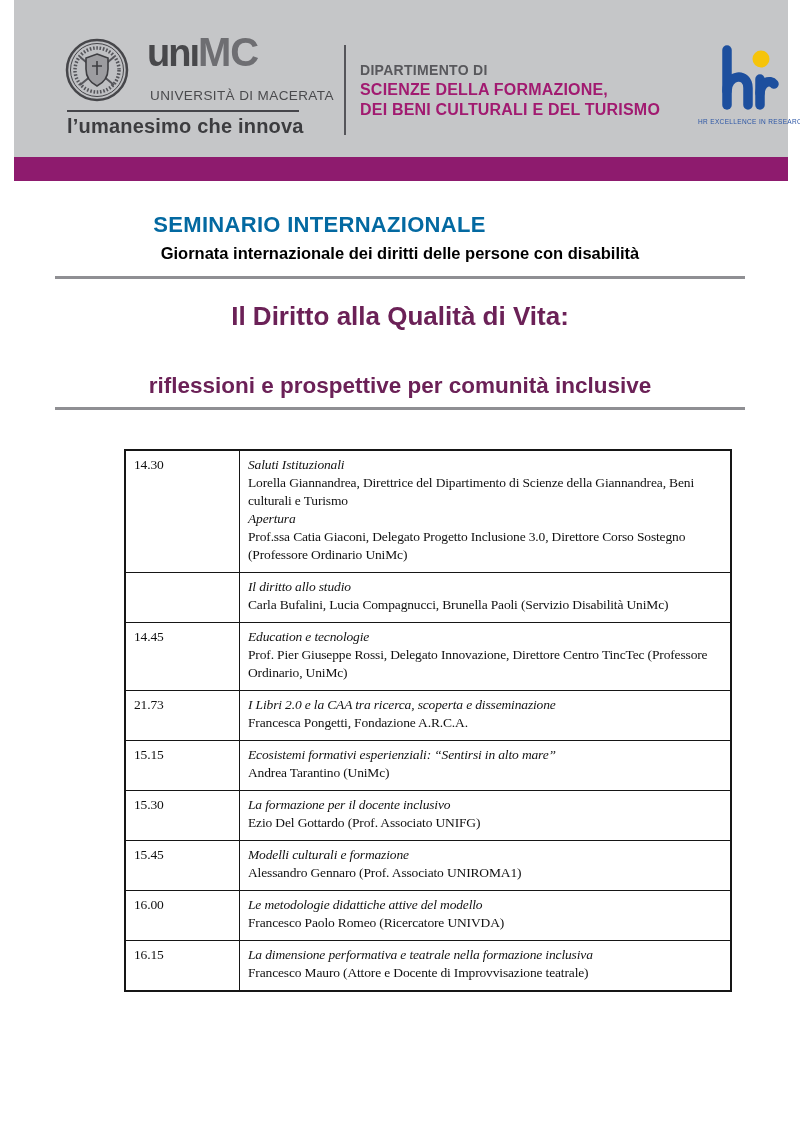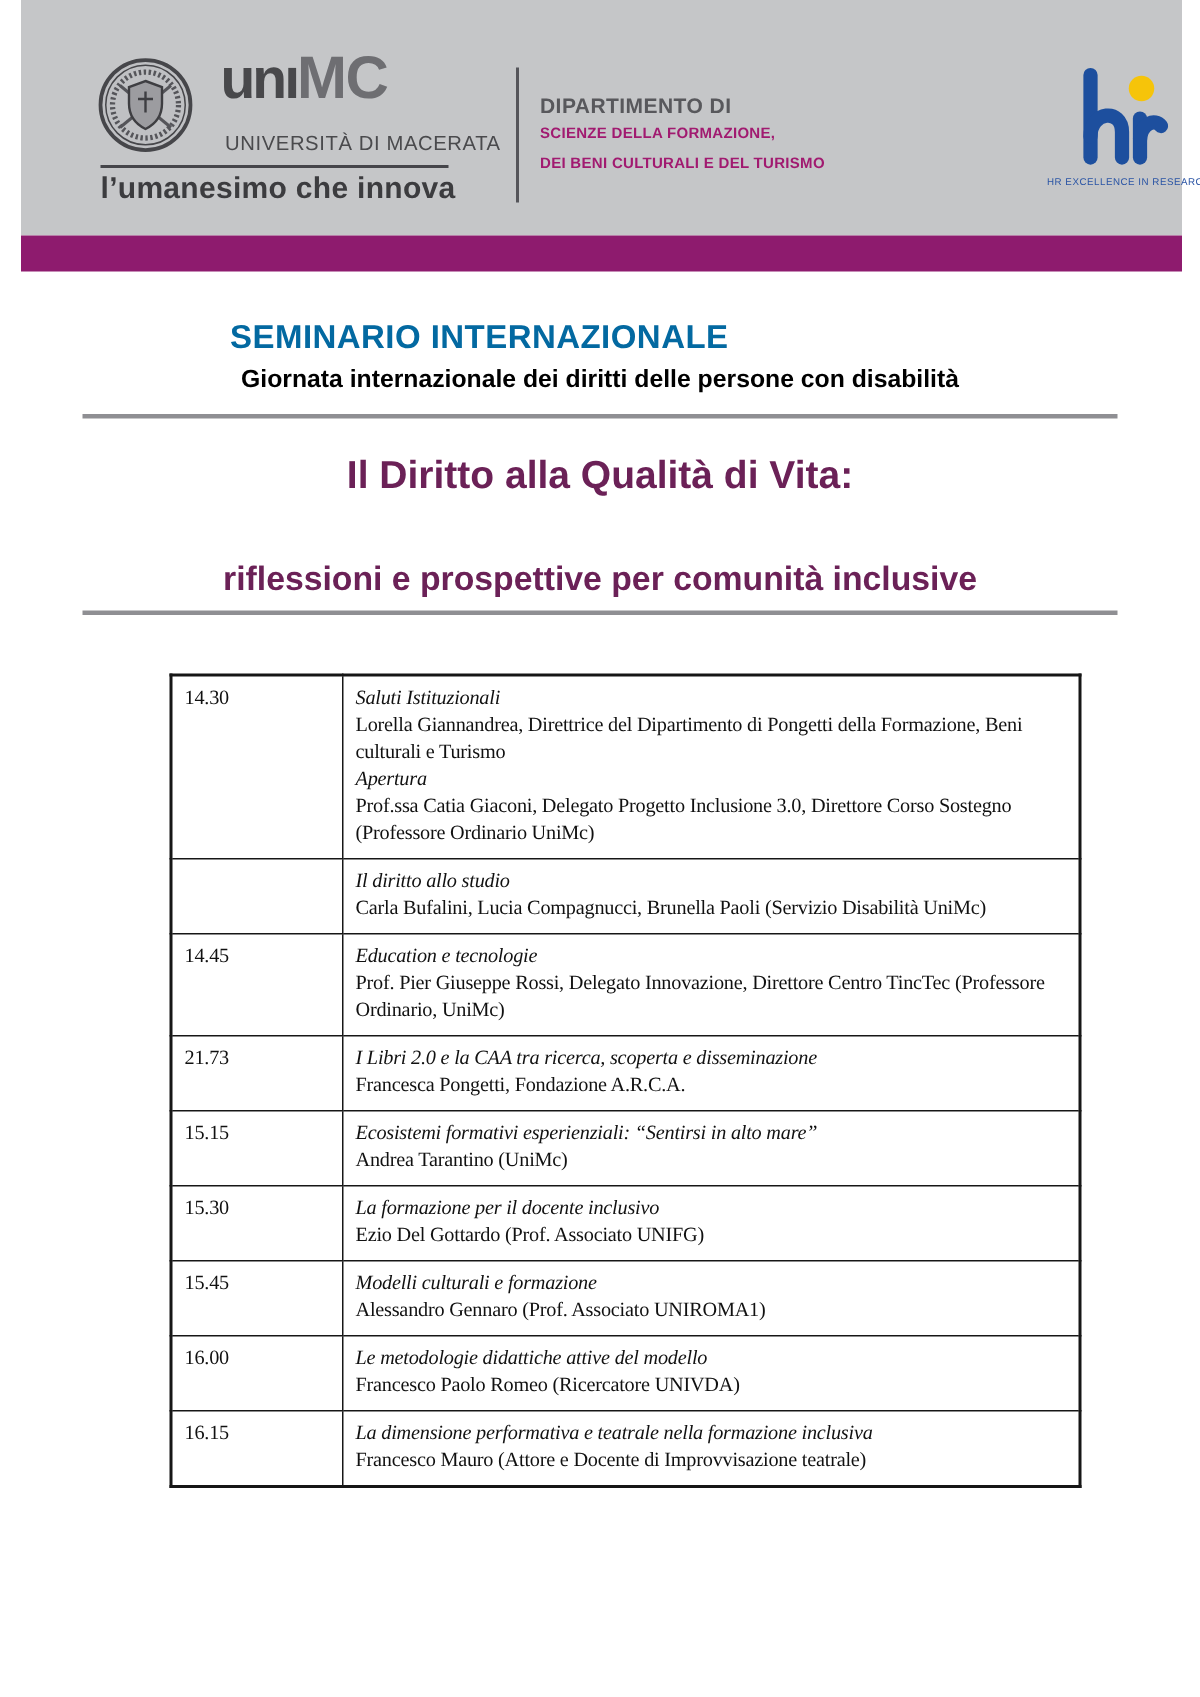--- a/index.html
+++ b/index.html
@@ -16,21 +16,21 @@
   .wordmark .strong{font-size:38px;font-weight:900;color:#48484b;letter-spacing:-2px;}
   .wordmark .rest{font-size:40px;font-weight:700;color:#6e6e72;letter-spacing:-1px;}
   .uni-name{position:absolute;left:136px;top:88px;font-size:13.5px;font-weight:500;color:#4a4a4d;letter-spacing:.4px;}
   .logo-rule{position:absolute;left:53px;top:110px;width:232px;height:2px;background:#45454a;}
   .tagline{position:absolute;left:53px;top:115px;font-size:20px;font-weight:800;color:#3c3c3f;letter-spacing:.2px;}
 
   .v-divider{position:absolute;left:330px;top:45px;width:2px;height:90px;background:#55555a;}
 
   .dept{position:absolute;left:346px;top:60px;line-height:20px;}
   .dept .d1{font-size:14px;font-weight:600;color:#58585c;letter-spacing:.3px;}
-  .dept .d2,.dept .d3{font-size:10px;font-weight:800;color:#a11a70;letter-spacing:.2px;}
+  .dept .d2,.dept .d3{font-size:16px;font-weight:800;color:#a11a70;letter-spacing:.2px;}
 
   .hr-logo{position:absolute;left:684px;top:44px;width:100px;text-align:center;}
   .hr-glyph{width:66px;height:70px;margin:0 auto;display:block;}
   .hr-caption{margin-top:4px;font-size:6.5px;font-weight:500;color:#2b55a5;letter-spacing:.35px;white-space:nowrap;}
 
   
   .seminar-title{position:absolute;left:0;top:212px;width:639px;text-align:center;
     font-size:22px;font-weight:800;color:#0369a1;letter-spacing:.3px;}
   .seminar-subtitle{position:absolute;left:0;top:244px;width:800px;text-align:center;
     font-size:16.5px;font-weight:800;color:#000;}
@@ -39,21 +39,21 @@
   .rule.r1{top:276px;}
   .rule.r2{top:407px;}
 
   
   .event-title-1{position:absolute;left:0;top:301px;width:800px;text-align:center;
     font-size:26px;font-weight:700;color:#6b2157;}
   .event-title-2{position:absolute;left:0;top:345px;width:800px;text-align:center;
     font-size:22.5px;font-weight:800;color:#6b2157;margin-top:28px;}
 
   
-  .schedule{position:absolute;left:113px;top:449px;width:608px;border-collapse:collapse;
+  .schedule{position:absolute;left:124px;top:449px;width:608px;border-collapse:collapse;
     font-family:"Liberation Serif",serif;font-size:13.5px;line-height:18px;color:#111;
     letter-spacing:-0.15px;}
   .schedule td{border:1.5px solid #161616;vertical-align:top;padding:5px 8px 8px 8px;}
   .schedule{border:2px solid #161616;}
   .schedule td.time{width:97px;padding-left:8px;}
   .schedule .session-title{font-style:italic;}
 </style>
 </head>
 <body>
 
@@ -109,21 +109,21 @@
 <div class="event-title-2">riflessioni e prospettive per comunità inclusive</div>
 
 <div class="rule r2"></div>
 
 <table class="schedule">
   <tbody id="schedule-body">
       <tr>
         <td class="time">14.30</td>
         <td>
           <div class="session-title">Saluti Istituzionali</div>
-          <div class="session-speakers">Lorella Giannandrea, Direttrice del Dipartimento di Pongetti della Formazione, Beni culturali e Turismo</div>
+          <div class="session-speakers">Lorella Giannandrea, Direttrice del Dipartimento di Scienze della Giannandrea, Beni culturali e Turismo</div>
           <div class="session-title">Apertura</div>
           <div class="session-speakers">Prof.ssa Catia Giaconi, Delegato Progetto Inclusione 3.0, Direttore Corso Sostegno (Professore Ordinario UniMc)</div>
         </td>
       </tr>
       <tr>
         <td class="time"></td>
         <td>
           <div class="session-title">Il diritto allo studio</div>
           <div class="session-speakers">Carla Bufalini, Lucia Compagnucci, Brunella Paoli (Servizio Disabilità UniMc)</div>
         </td>

